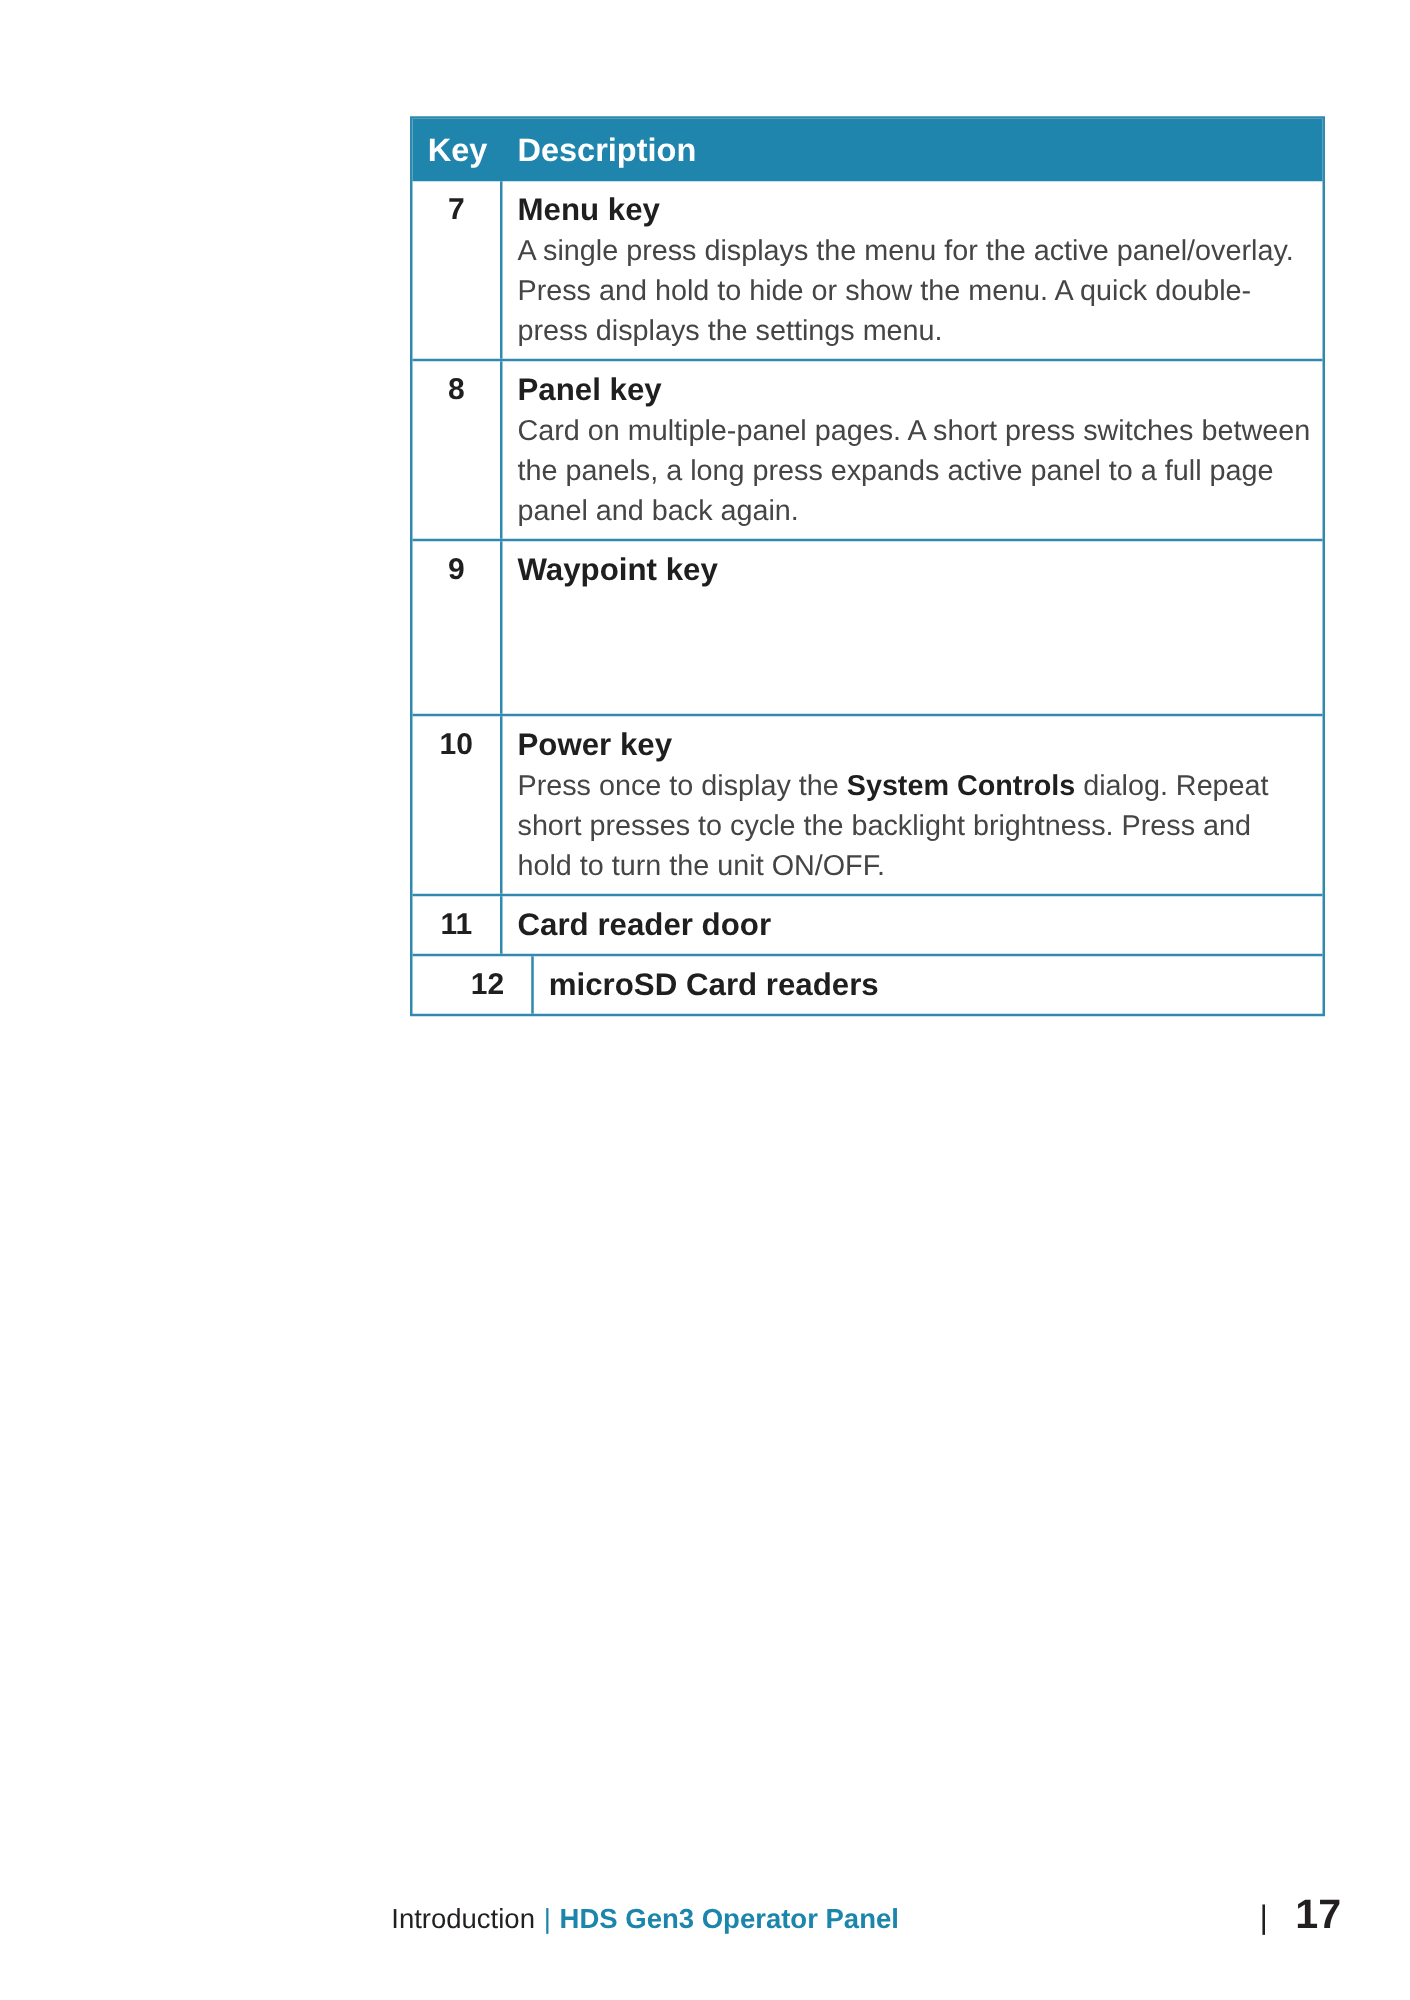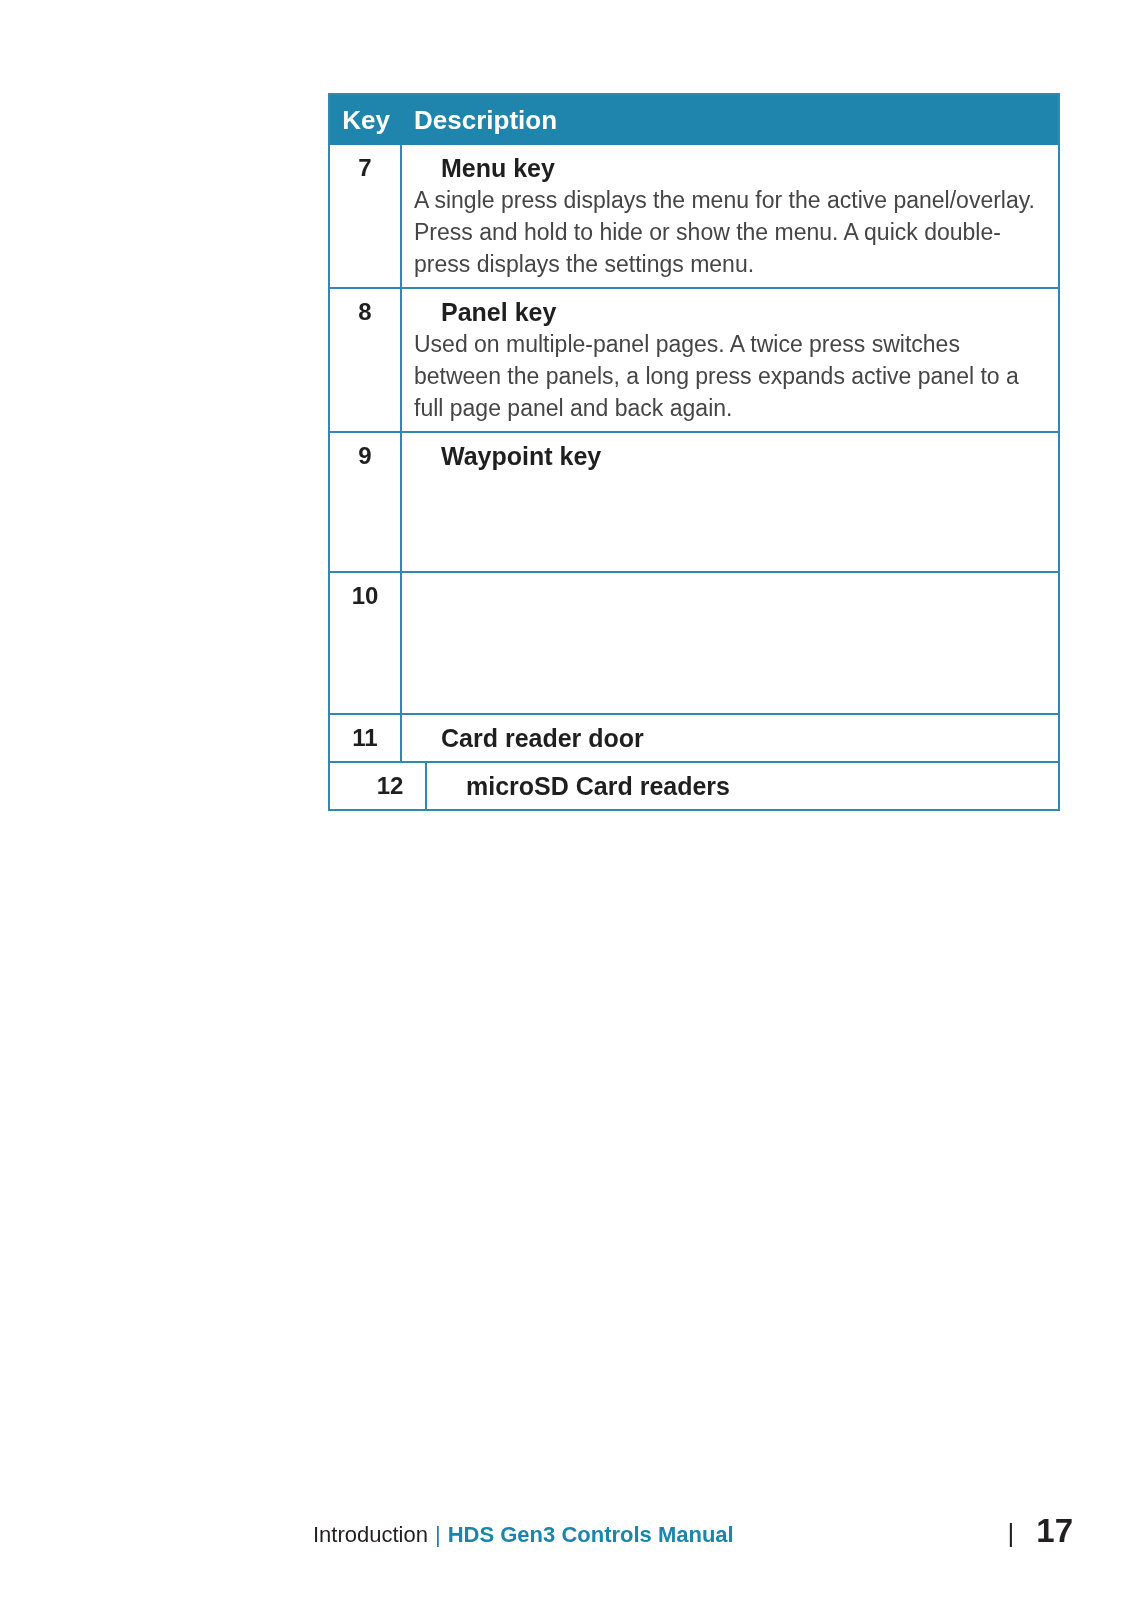--- a/index.html
+++ b/index.html
@@ -54,21 +54,20 @@
   }
   .td.desc-cell {
     flex: 1 1 auto;
     padding: 7px 8px 7px 12px;
   }
   .row-title {
     font-weight: bold;
     font-size: 25px;
     line-height: 32px;
     color: #1f1f1f;
-    margin-left: 27px;
   }
   .row-body {
     font-size: 23px;
     line-height: 32px;
     color: #454545;
   }
   .row-body .inline-bold {
     font-weight: bold;
     color: #1f1f1f;
   }
@@ -106,52 +105,56 @@
     <div class="td desc-cell">
       <div class="row-title">Menu key</div>
       <div class="row-body">A single press displays the menu for the active panel/overlay. Press and hold to hide or show the menu. A quick double-press displays the settings menu.</div>
     </div>
   </div>
 
   <div class="trow">
     <div class="td key-cell">8</div>
     <div class="td desc-cell">
       <div class="row-title">Panel key</div>
-      <div class="row-body">Used on multiple-panel pages. A twice press switches between the panels, a long press expands active panel to a full page panel and back again.</div>
+      <div class="row-body">Card on multiple-panel pages. A short press switches between the panels, a long press expands active panel to a full page panel and back again.</div>
     </div>
   </div>
 
   <div class="trow">
     <div class="td key-cell">9</div>
     <div class="td desc-cell">
       <div class="row-title">Waypoint key</div>
     </div>
   </div>
 
   <div class="trow">
     <div class="td key-cell">10</div>
+    <div class="td desc-cell">
+      <div class="row-title">Power key</div>
+      <div class="row-body"><span>Press once to display the </span><span class="inline-bold">System Controls</span><span> dialog. Repeat short presses to cycle the backlight brightness. Press and hold to turn the unit ON/OFF.</span></div>
+    </div>
   </div>
 
   <div class="trow">
     <div class="td key-cell">11</div>
     <div class="td desc-cell">
       <div class="row-title">Card reader door</div>
     </div>
   </div>
 
   <div class="trow">
     <div class="td key-cell">12</div>
     <div class="td desc-cell">
       <div class="row-title">microSD Card readers</div>
     </div>
   </div>
 
 </div>
 
 <div class="footer">
   <div class="footer-left">
-    <span class="footer-section">Introduction</span><span class="footer-sep">|</span><span class="footer-manual">HDS Gen3 Controls Manual</span>
+    <span class="footer-section">Introduction</span><span class="footer-sep">|</span><span class="footer-manual">HDS Gen3 Operator Panel</span>
   </div>
   <div class="footer-right">
     <span class="page-sep">|</span>
     <span class="page-num">17</span>
   </div>
 </div>
 
 </body></html>

